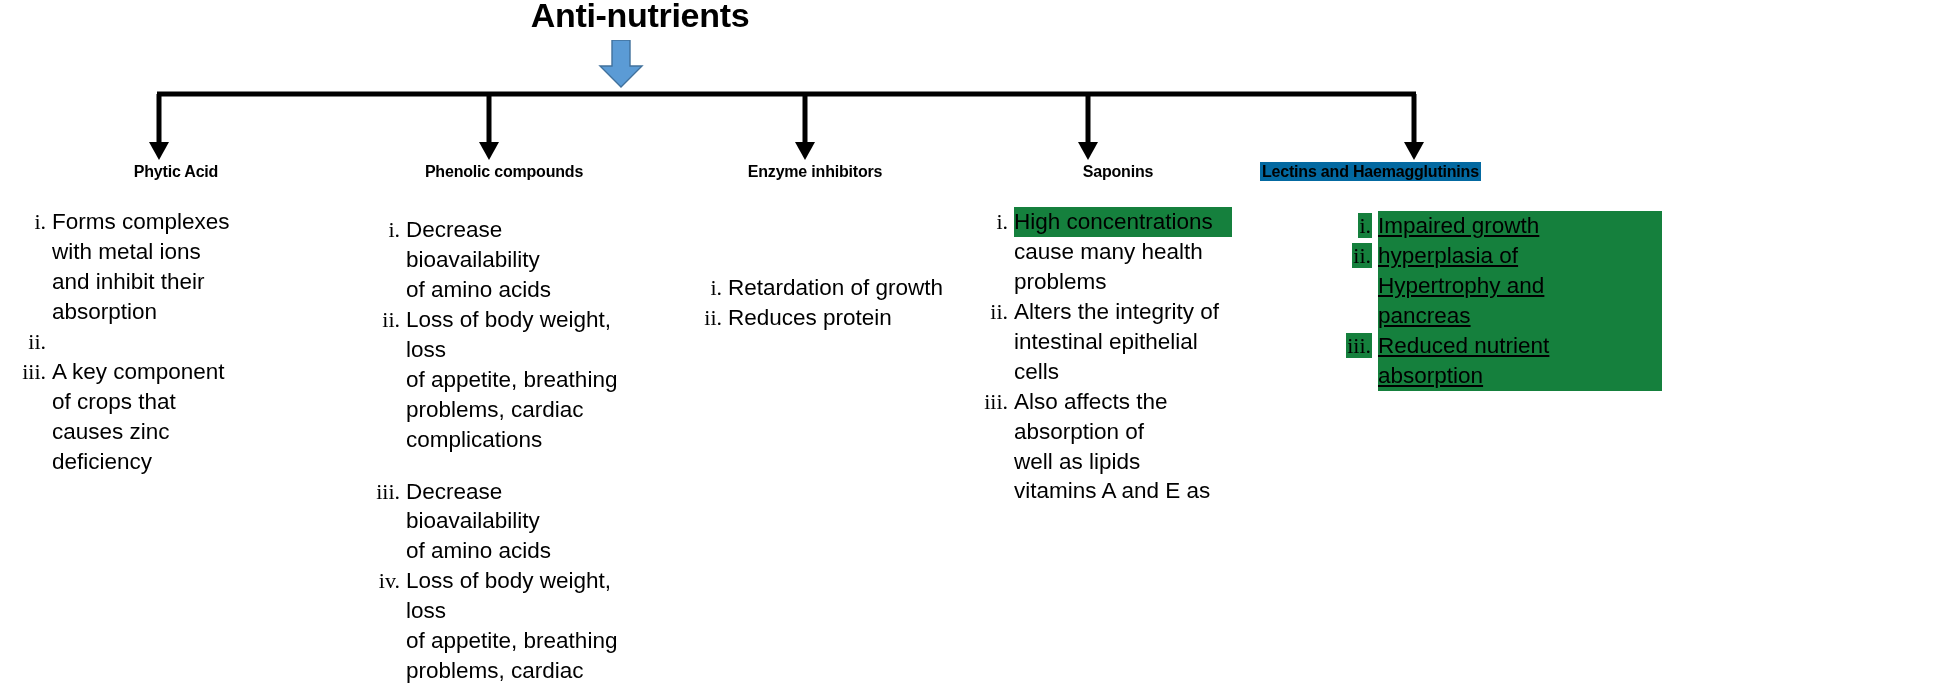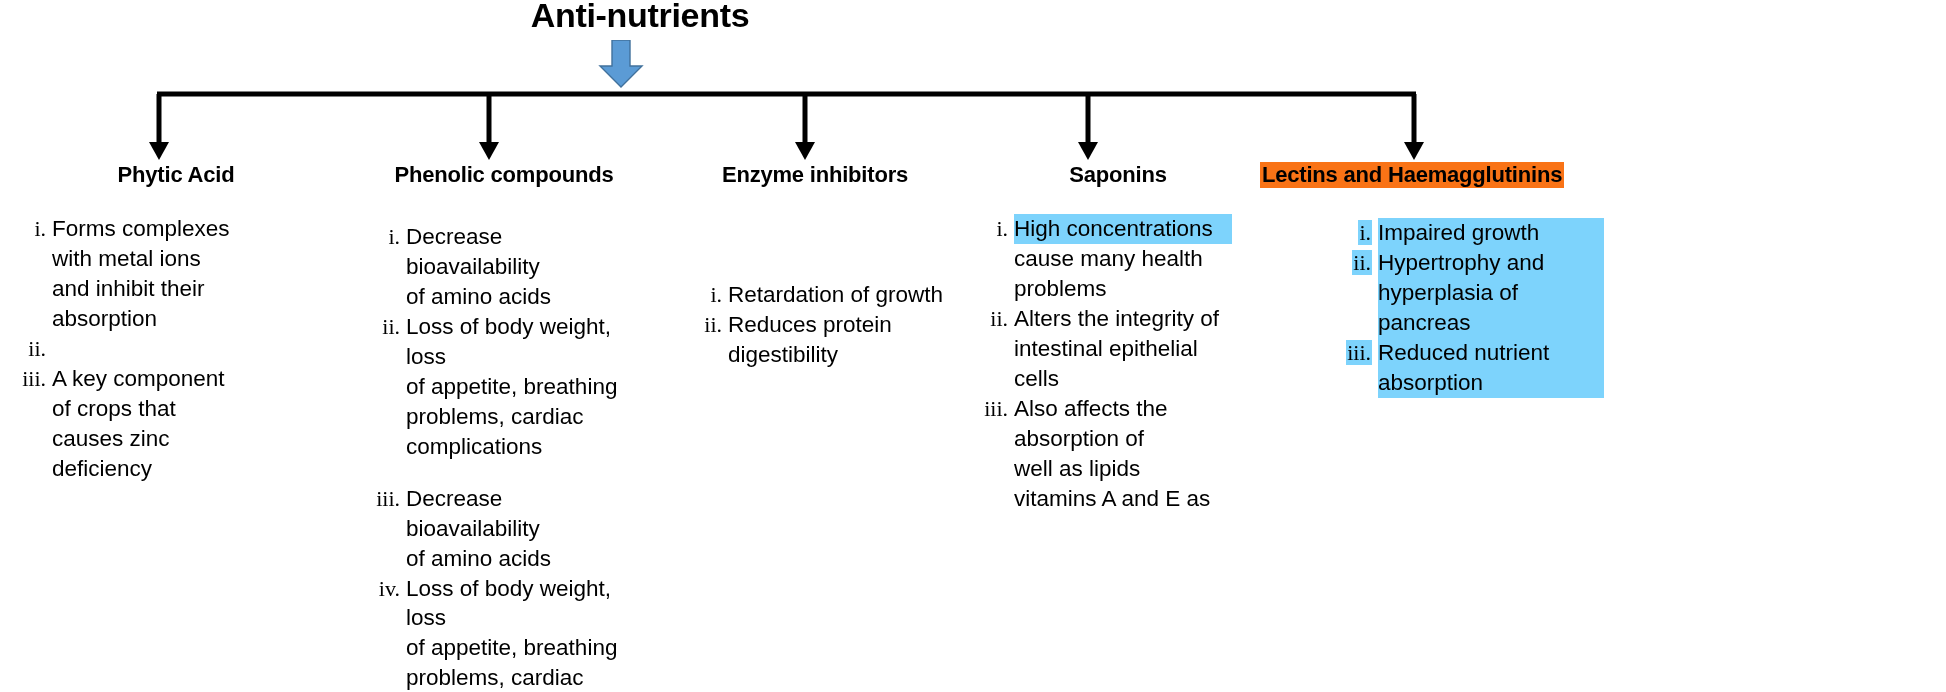--- a/index.html
+++ b/index.html
@@ -47,29 +47,29 @@
     position: absolute;
     left: 0; top: 162px;
     width: 1946px;
     display: flex;
     align-items: flex-start;
   }
   .column {
     position: relative;
   }
   .col-head {
-    font-size: 22px;
+    font-size: 16px;
     font-weight: bold;
     text-align: center;
     letter-spacing: -0.2px;
     white-space: nowrap;
     line-height: 1.2;
   }
   .col-head.hl {
-    background: #f97316;
+    background: #0369a1;
     display: inline-block;
     padding: 0 2px;
   }
   .head-wrap { text-align: center; }
 
   .items {
     margin: 0; padding: 0;
     list-style: none;
     font-size: 22.5px;
     line-height: 1.33;
@@ -85,21 +85,21 @@
     font-size: 22px;
     line-height: 1.36;
     padding-right: 6px;
   }
   .txt {
     flex: 0 0 auto;
   }
   .txt span.line { display: block; }
   .txt span.line.hl,
   .num.hl > span {
-    background: #7dd3fc;
+    background: #15803d;
   }
   .num.hl {
     background: transparent;
   }
   .num.hl > span { padding: 0 1px; }
 
   
   #col-phytic      { width: 340px; margin-left: 0px; }
   #col-phytic .head-wrap { padding-left: 12px; }
   #col-phytic .items { margin-top: 26px; padding-left: 6px; }
@@ -122,21 +122,21 @@
   #col-saponins    { width: 300px; }
   #col-saponins .head-wrap { padding-left: 16px; }
   #col-saponins .items { margin-top: 26px; padding-left: 6px; }
   #col-saponins .num   { width: 48px; }
   #col-saponins .txt   { width: 218px; }
 
   #col-lectins     { width: 386px; }
   #col-lectins .head-wrap { padding-left: 0px; text-align: left; }
   #col-lectins .items { margin-top: 30px; padding-left: 76px; }
   #col-lectins .num   { width: 42px; }
-  #col-lectins .txt   { width: 226px; }
+  #col-lectins .txt   { width: 284px; text-decoration: underline; }
 </style>
 </head>
 <body>
 
 <div id="root-title">Anti-nutrients</div>
 
 <div id="blue-arrow">
   <svg width="46" height="48" viewBox="0 0 46 48">
     <polygon points="14,0 32,0 32,26 44,26 23,47 2,26 14,26" fill="#5b9bd5" stroke="#41719c" stroke-width="1.4"></polygon>
   </svg>
@@ -242,21 +242,20 @@
       <li class="item">
         <span class="num">i.</span>
         <span class="txt">
           <span class="line">Retardation of growth</span>
         </span>
       </li>
       <li class="item">
         <span class="num">ii.</span>
         <span class="txt">
           <span class="line">Reduces protein</span>
-          <span class="line">digestibility</span>
         </span>
       </li>
     </ul>
   </div>
 
   <div class="column" id="col-saponins">
     <div class="head-wrap">
       <span class="col-head">Saponins</span>
     </div>
     <ul class="items">
@@ -295,22 +294,22 @@
     <ul class="items">
       <li class="item">
         <span class="num hl"><span>i.</span></span>
         <span class="txt">
           <span class="line hl">Impaired growth</span>
         </span>
       </li>
       <li class="item">
         <span class="num hl"><span>ii.</span></span>
         <span class="txt">
+          <span class="line hl">hyperplasia of</span>
           <span class="line hl">Hypertrophy and</span>
-          <span class="line hl">hyperplasia of</span>
           <span class="line hl">pancreas</span>
         </span>
       </li>
       <li class="item">
         <span class="num hl"><span>iii.</span></span>
         <span class="txt">
           <span class="line hl">Reduced nutrient</span>
           <span class="line hl">absorption</span>
         </span>
       </li>

